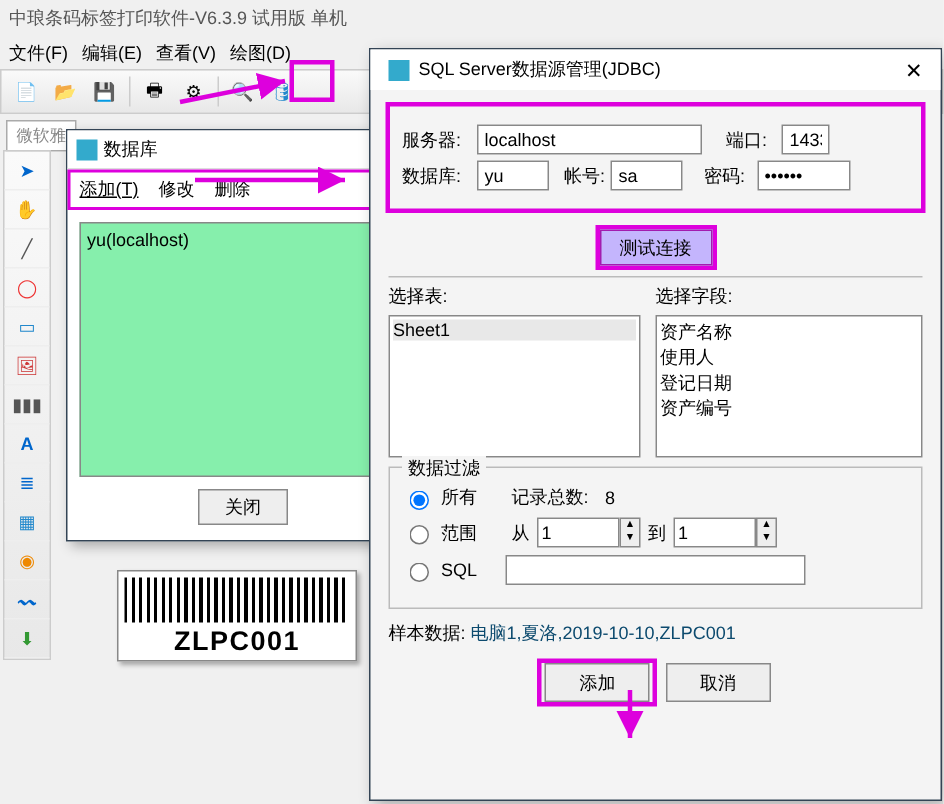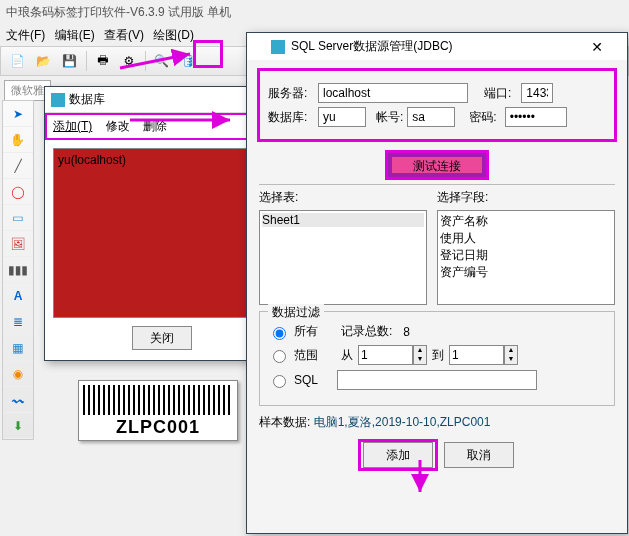--- a/index.html
+++ b/index.html
@@ -16,34 +16,34 @@
   .barcode-area { position:absolute; top:380px; left:78px; width:160px; background:#fff; border:1px solid #888; box-shadow:2px 2px 3px rgba(0,0,0,0.3);}
   .barcode { height:30px; background:repeating-linear-gradient(90deg,#000 0,#000 2px,#fff 2px,#fff 5px); margin:4px 4px 0 4px;}
   .bclabel { text-align:center; font-size:18px; font-weight:bold; letter-spacing:1px; padding:2px;}
   
   .dlg1 { position:absolute; top:86px; left:44px; width:236px; background:#fff; border:1px solid #345; box-shadow:3px 3px 8px rgba(0,0,0,0.3); }
   .dlg1-title { background:#fff; padding:4px 6px; display:flex; align-items:center; border-bottom:1px solid #ddd;}
   .dlg1-title .ico { width:14px;height:14px;background:#3ac;margin-right:4px;}
   .dlg1-tabs { border:2px solid #d0d; padding:3px 6px; }
   .dlg1-tabs span { margin-right:10px; color:#000;}
   .dlg1-tabs .add { text-decoration:underline;}
-  .list { margin:8px; height:170px; border:1px solid #888; background:#b91c1c; padding:4px;}
+  .list { margin:8px; height:170px; border:1px solid #888; background:#86efac; padding:4px;}
   .closebtn { margin:6px auto 10px; display:block; width:60px; height:24px; background:#eee; border:1px solid #888;}
   
   .dlg2 { position:absolute; top:32px; left:246px; width:382px; height:502px; background:#f4f4f4; border:1px solid #345; box-shadow:3px 3px 10px rgba(0,0,0,0.3);}
-  .dlg2-title { background:#fff; padding:5px 24px; display:flex; align-items:center; }
+  .dlg2-title { background:#fff; padding:5px 12px; display:flex; align-items:center; }
   .dlg2-title .ico { width:14px;height:14px;background:#3ac;margin-right:6px;}
   .dlg2-title .x { margin-left:auto; font-size:14px; font-family: Arial;}
   .conn { margin:8px 10px; border:3px solid #d0d; padding:8px; }
   .row { display:flex; align-items:center; margin:4px 0; }
   .row label { width:50px; }
   .row input { border:1px solid #888; padding:2px 4px; height:20px; }
   .testrow { text-align:center; margin-top:6px; }
   .testbtn { display:inline-block; border:3px solid #d0d; padding:0;}
-  .testbtn button { width:98px; height:24px; background:#ec4899; border:4px solid #a21caf;}
+  .testbtn button { width:75px; height:24px; background:#c4b5fd; border:1px solid #a21caf;}
   hr.sepline { border:none; border-top:1px solid #bbb; margin:4px 12px; }
   .selrow { display:flex; margin:4px 12px; }
   .selrow > div { flex:1; }
   .sellabel { margin-bottom:4px; }
   .selbox { border:1px solid #888; background:#fff; height:95px; padding:2px; }
   .selbox .sel { background:#e8e8e8; }
   .fgroup { margin:6px 12px; border:1px solid #bbb; padding:6px 8px 10px; position:relative;}
   .fgroup .lg { position:absolute; top:-8px; left:8px; background:#f4f4f4; padding:0 4px;}
   .frow { display:flex; align-items:center; margin:5px 0;}
   .frow label { margin:0 5px;}

